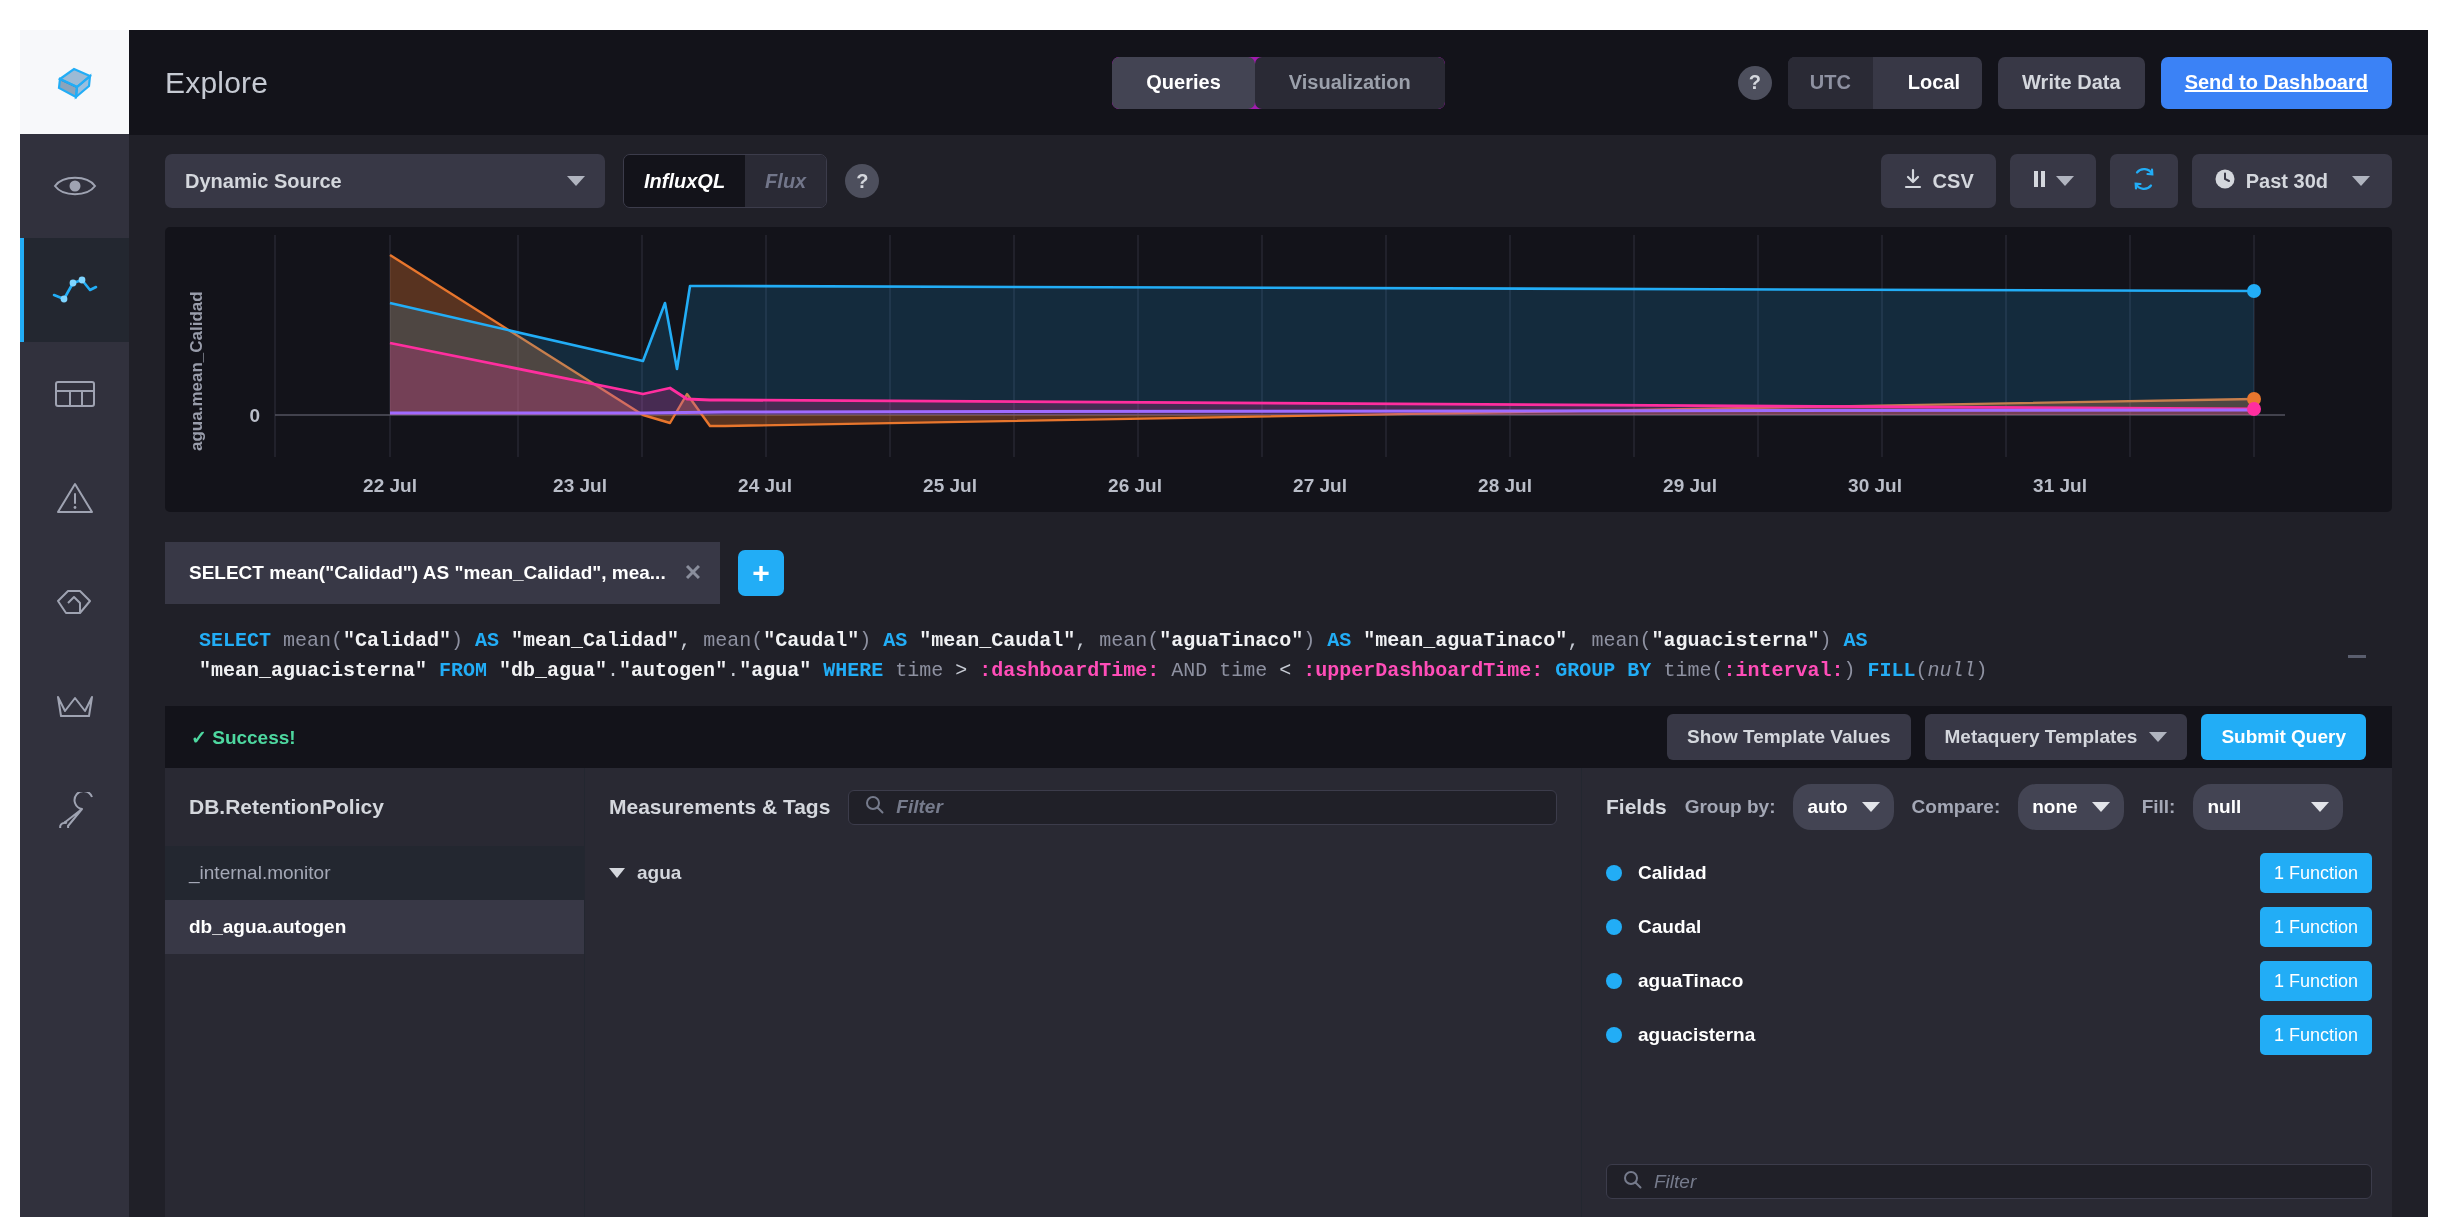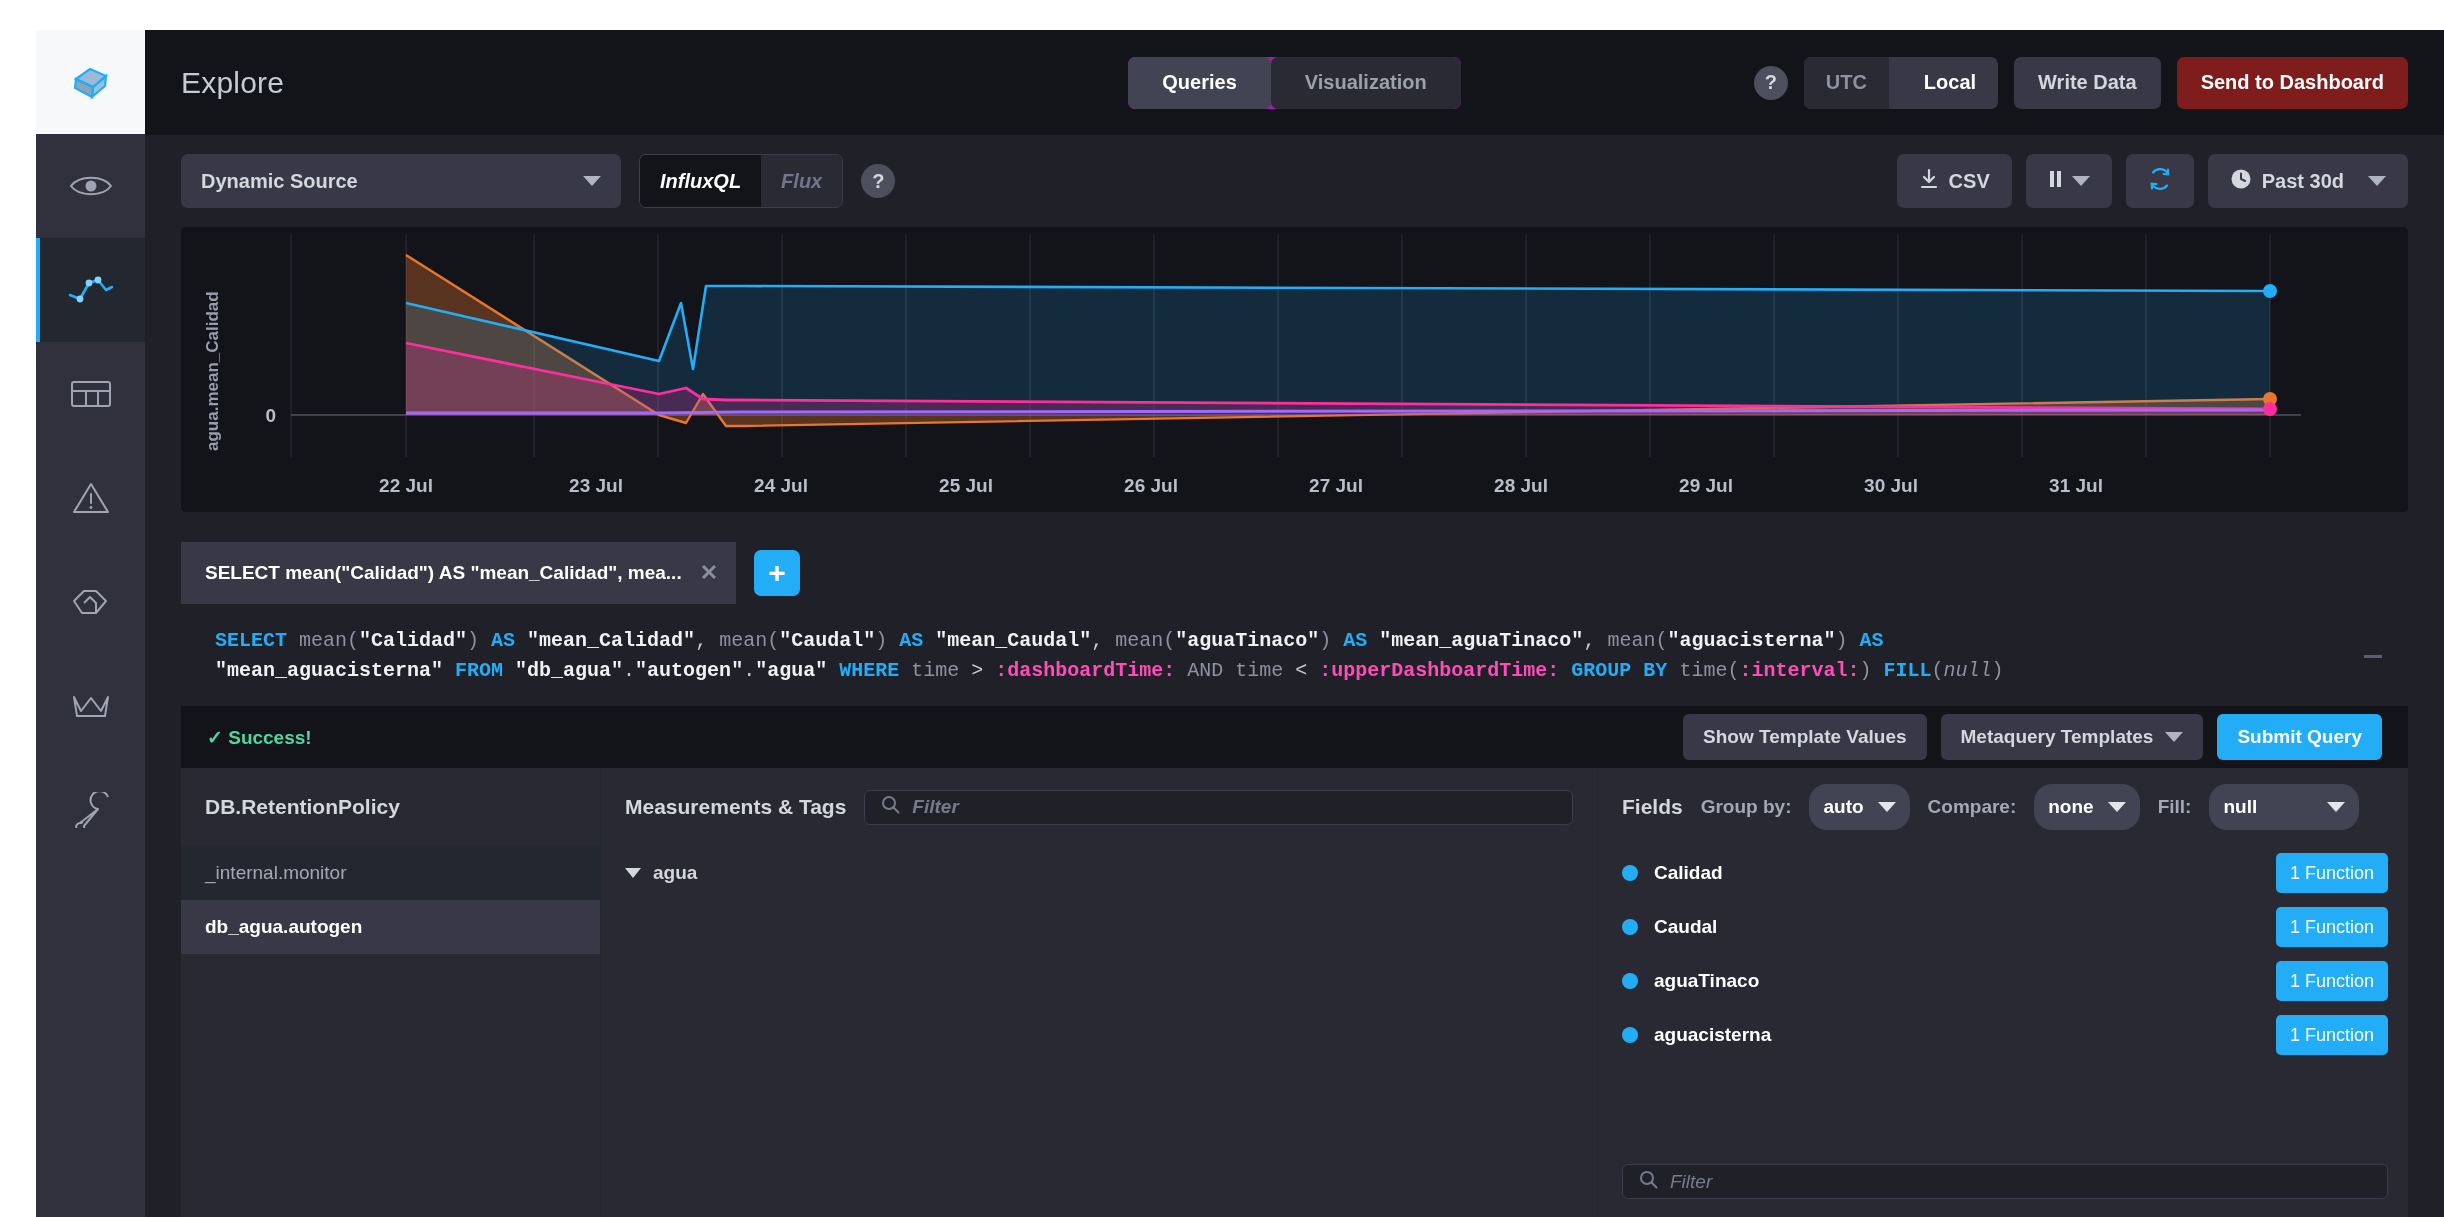--- a/index.html
+++ b/index.html
@@ -4,21 +4,21 @@
 <style>
   * { box-sizing: border-box; margin: 0; padding: 0; }
   html, body {
     width: 2444px; height: 1217px;
     background: #ffffff;
     font-family: "Liberation Sans", sans-serif;
     overflow: hidden;
   }
   #app {
     position: absolute;
-    left: 36px; top: 30px;
+    left: 20px; top: 30px;
     width: 2408px; height: 1187px;
     display: flex;
     background: #202028;
   }
 
   
   .nav {
     width: 109px;
     background: #31313d;
     display: flex;
@@ -116,21 +116,21 @@
   }
   .tz .utc { background: #2a2a35; color: #8e91a1; }
   .tz .local { color: #ffffff; padding-left: 35px; }
   .btn {
     height: 52px; padding: 0 24px;
     display: inline-flex; align-items: center;
     background: #383846; color: #d4d7dd;
     border-radius: 7px; font-size: 20px; font-weight: bold;
     cursor: pointer; white-space: nowrap;
   }
-  .btn.green { background: #7f1d1d; color: #ffffff; }
+  .btn.green { background: #3b82f6; color: #ffffff; text-decoration: underline; }
 
   
   .qbar {
     height: 92px;
     background: #202028;
     display: flex; align-items: center;
     padding: 12px 36px;
     gap: 18px;
     flex: none;
   }

